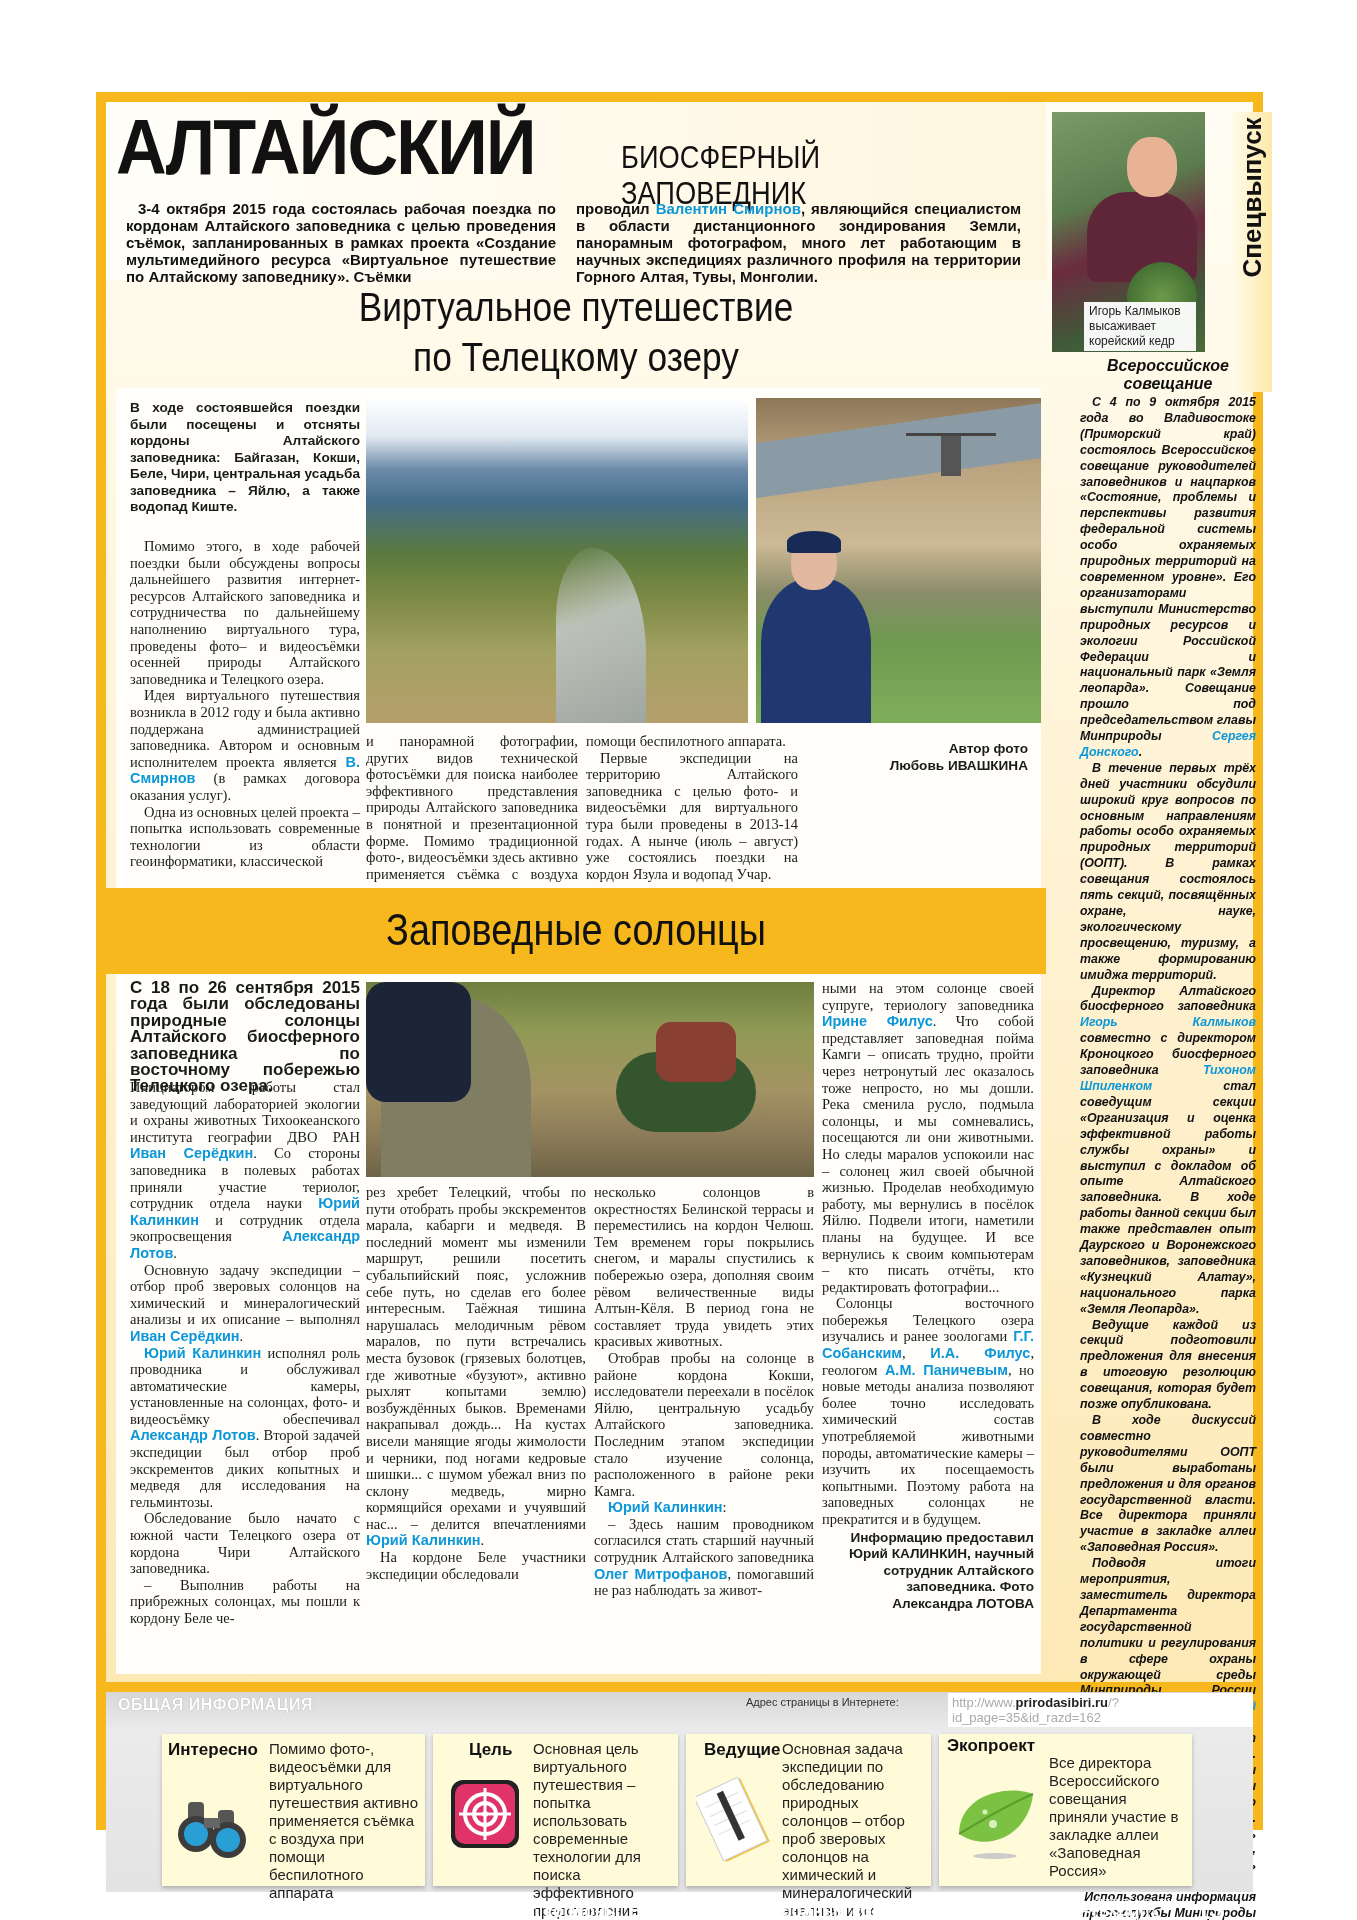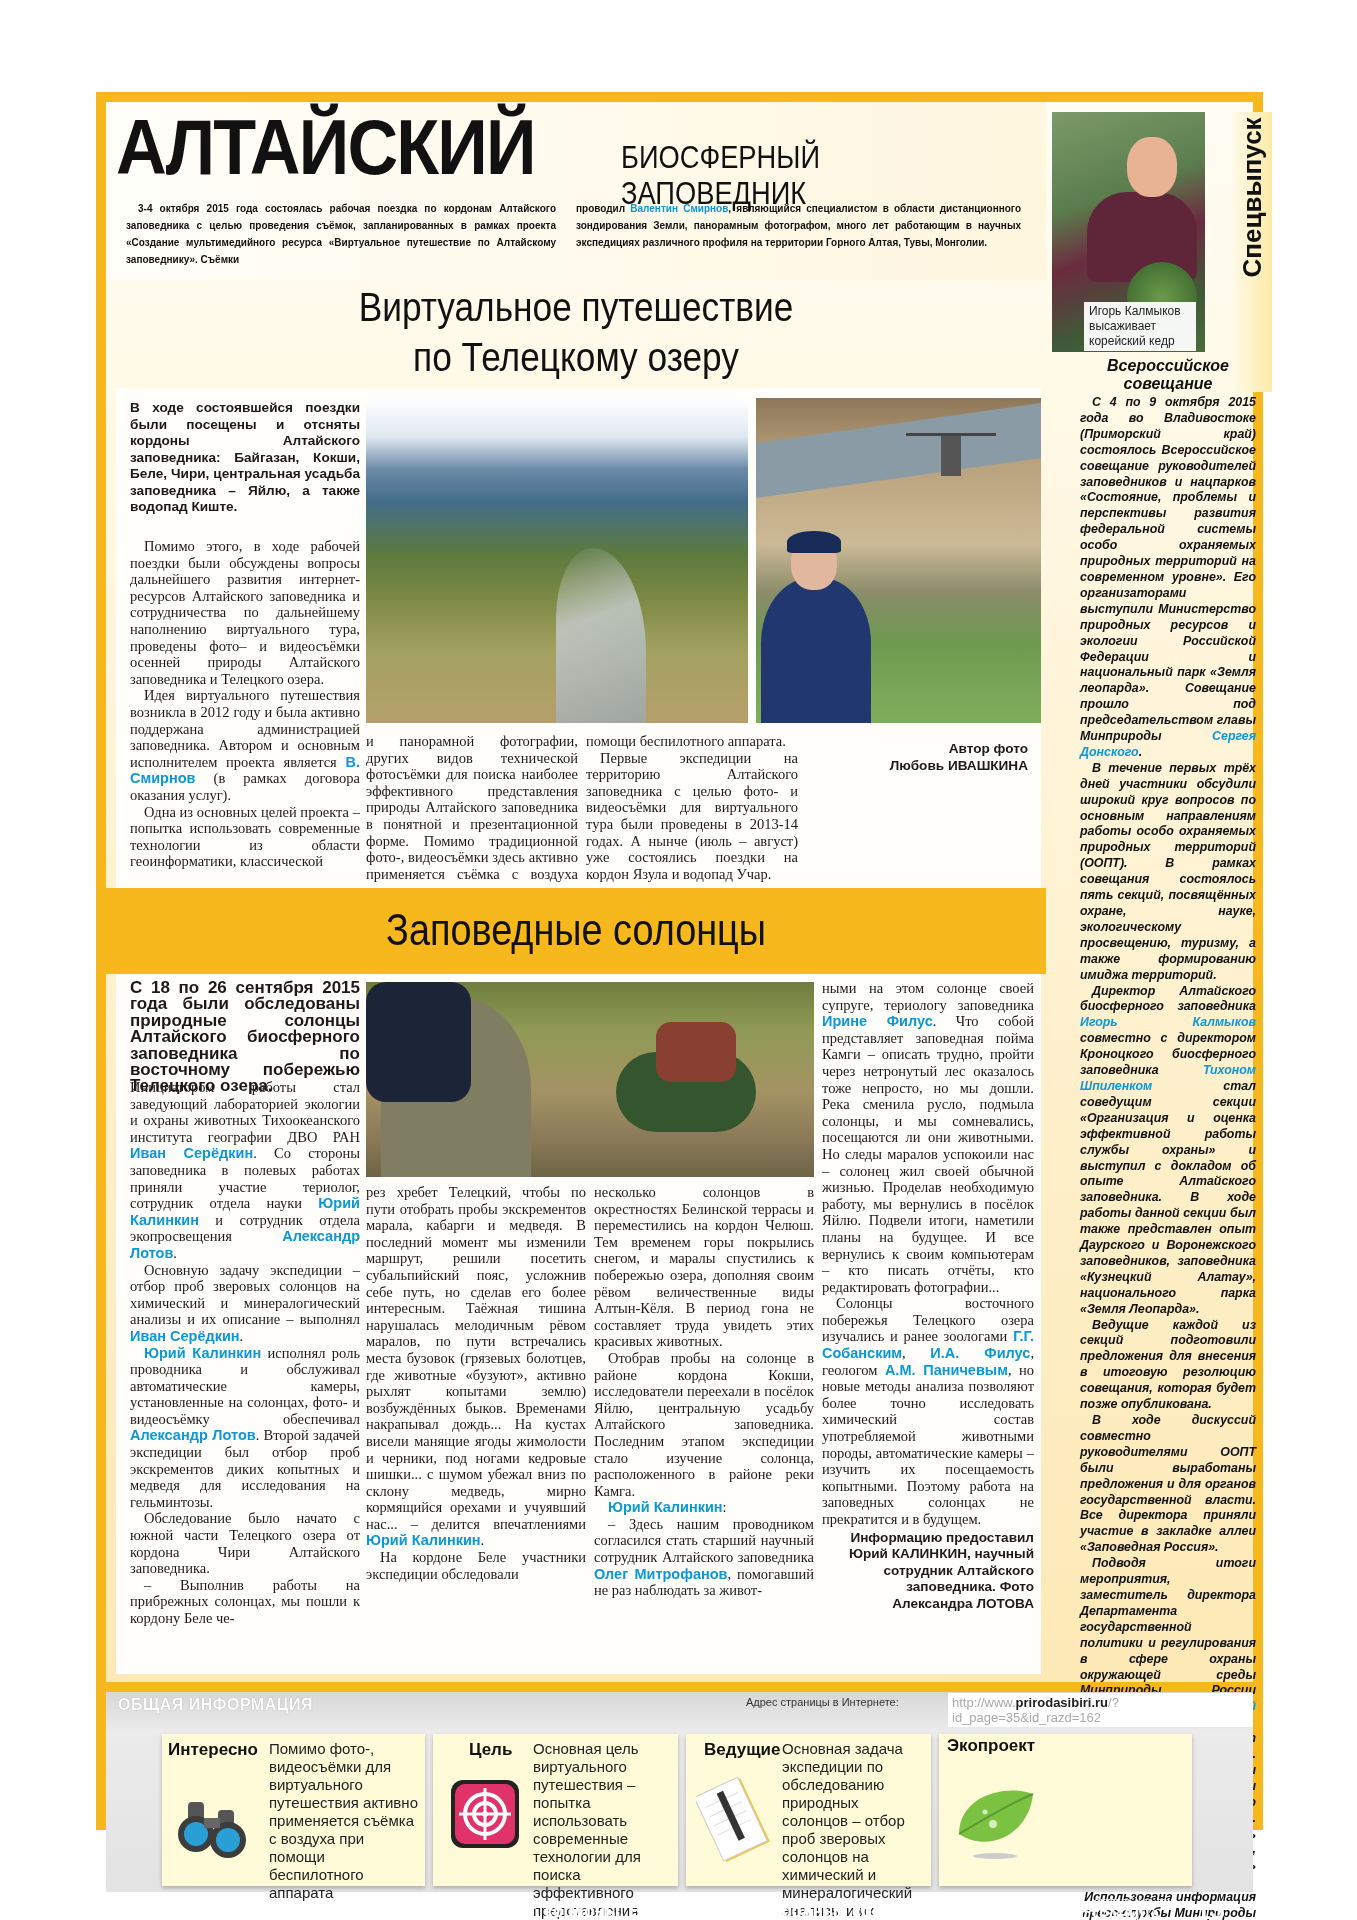--- a/index.html
+++ b/index.html
@@ -12,21 +12,21 @@
 
   
   .masthead { position: absolute; left: 0; top: 0; width: 940px; height: 178px;
               background: linear-gradient(90deg,#fffef9 0%, #fff6df 100%); }
   .mast-title { position: absolute; left: 10px; top: 4px; font-family: "Liberation Sans", sans-serif;
                 font-weight: 900; font-size: 78px; line-height: 82px; letter-spacing: -2px;
                 transform: scaleX(0.9); transform-origin: left; color: #111; }
   .mast-sub { position: absolute; left: 515px; top: 38px; font-family: "Liberation Sans", sans-serif;
               font-size: 31px; letter-spacing: 0px; color: #111; transform: scaleX(0.88); transform-origin: left; }
   .lead { position: absolute; top: 98px; font-family: "Liberation Sans", sans-serif; font-weight: 700;
-          font-size: 10px; line-height: 17px; text-align: justify; color: #111; }
+          font-size: 15px; line-height: 17px; text-align: justify; color: #111; }
   .lead.l1 { left: 20px; width: 430px; text-indent: 12px; }
   .lead.l2 { left: 470px; width: 445px; }
   .hl { color: #0c98d8; }
 
   
   .side-photo { position: absolute; left: 946px; top: 10px; width: 153px; height: 240px;
                 background: linear-gradient(160deg,#7c9a6a 0%,#5b7d4d 35%,#6b2b3f 55%,#3f5a38 80%,#4d6a3c 100%); }
   .side-photo .face { position: absolute; left: 75px; top: 25px; width: 50px; height: 60px; border-radius: 45%;
                       background: #e8b294; }
   .side-photo .body { position: absolute; left: 35px; top: 80px; width: 110px; height: 90px; border-radius: 40px 40px 10px 10px;
@@ -281,20 +281,21 @@
       <div class="card-title" style="left:8px;top:2px">Экопроект</div>
       <div class="ic" style="left:10px;top:40px">
         <svg width="90" height="90" viewBox="0 0 90 90">
             <path d="M10 60 C 10 20, 60 10, 84 20 C 80 60, 40 80, 10 60 Z" fill="#7cc242"></path>
             <path d="M10 60 C 35 45, 60 30, 84 20" stroke="#5a9a2e" stroke-width="2" fill="none"></path>
             <circle cx="44" cy="50" r="4" fill="#d6f0c0"></circle>
             <circle cx="36" cy="38" r="2.5" fill="#d6f0c0"></circle>
             <ellipse cx="46" cy="82" rx="22" ry="3" fill="#ccc"></ellipse>
           </svg>
       </div>
+      <div class="card-text" style="left:110px;top:20px;width:140px">Все директора Всероссийского совещания приняли участие в закладке аллеи «Заповедная Россия»</div>
     </div>
   </div>
 
   <div class="footer">
     <div class="f-kw">КЛЮЧЕВЫЕ СЛОВА: Рабочая поездка, проект, кордоны, Владивосток, природные солонцы</div>
     <div class="f-issue">ОКТЯБРЬ №10_2015</div>
     <div class="f-page-label">СТРАНИЦА</div>
     <div class="f-page-num">13</div>
   </div>
 </div>

